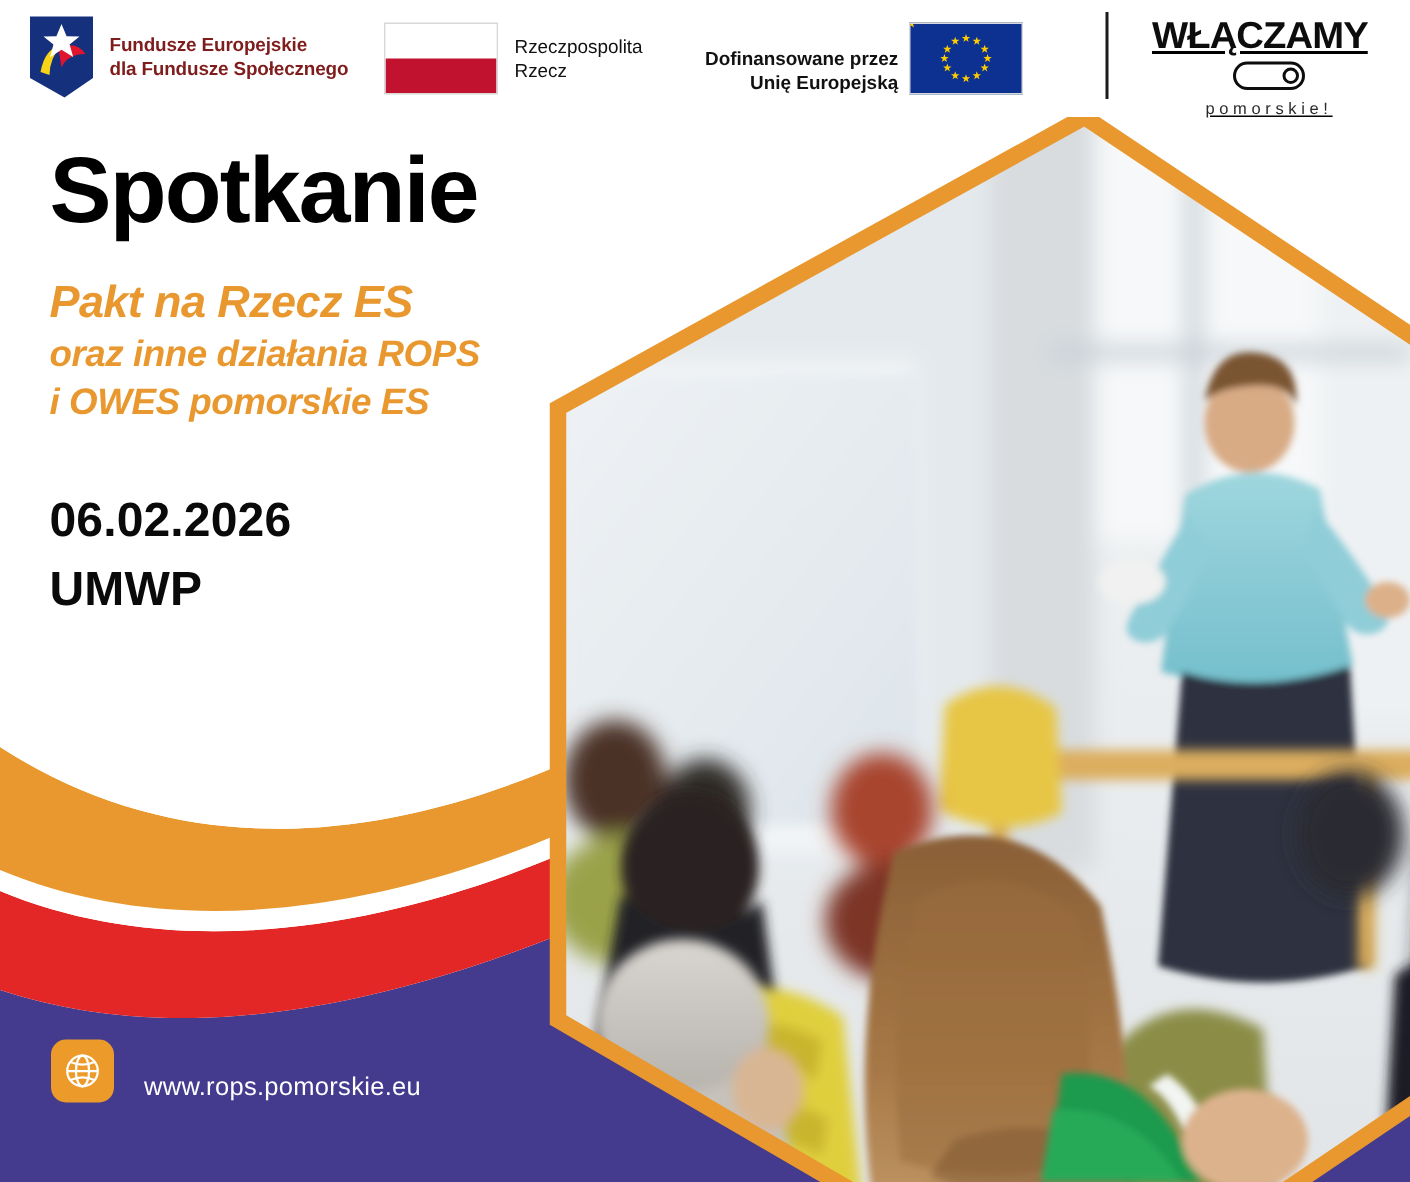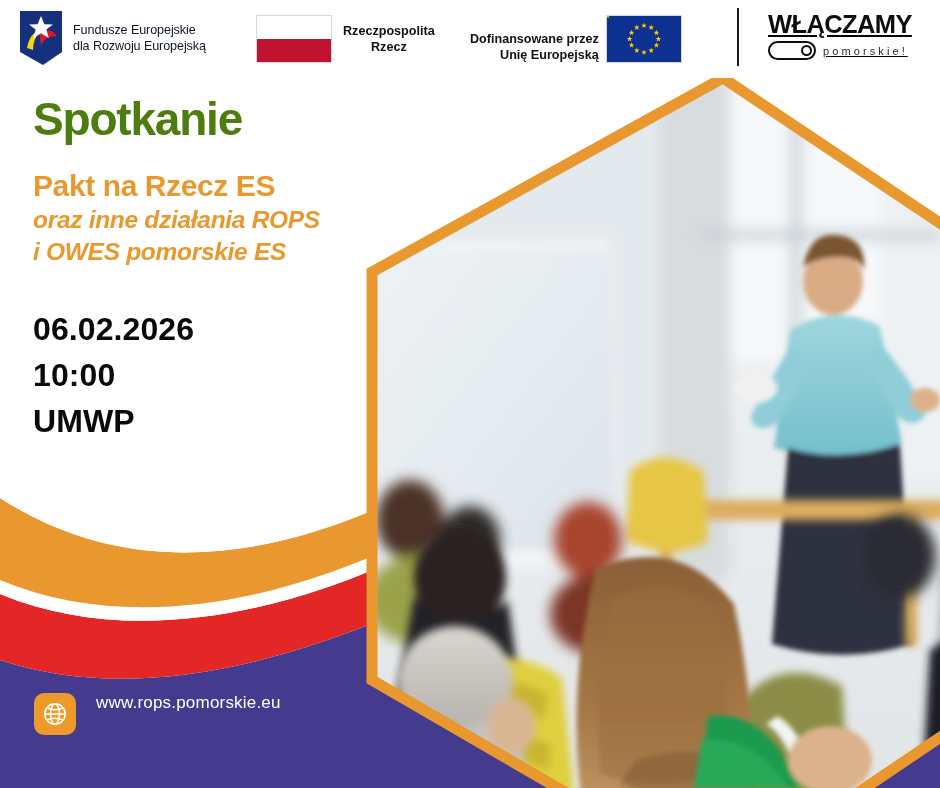--- a/index.html
+++ b/index.html
@@ -13,81 +13,81 @@
   }
 
   
   .logobar{
     position:absolute;left:0;top:0;width:940px;height:78px;
     background:#ffffff;z-index:40;
   }
   .logo-fe{position:absolute;left:18px;top:10px;display:flex;align-items:center;gap:9px;}
   .fe-mark{width:46px;height:56px;position:relative;}
   .logo-fe-text{
-    font-size:12.6px;font-weight:400;color:#0f172a;line-height:1.28;
+    font-size:12.6px;font-weight:700;color:#7f1d1d;line-height:1.28;
     letter-spacing:-0.1px;white-space:nowrap;
   }
 
   .logo-pl{position:absolute;left:256px;top:15px;display:flex;align-items:center;gap:11px;}
   .pl-flag{width:76px;height:48px;border:1px solid #d8d8d8;box-sizing:border-box;overflow:hidden;}
   .pl-flag .w{height:50%;background:#ffffff;}
   .pl-flag .r{height:50%;background:#c1122f;}
-  .logo-pl-text{font-size:12.6px;font-weight:700;color:#111;line-height:1.28;white-space:nowrap;text-align:center;}
+  .logo-pl-text{font-size:12.6px;font-weight:400;color:#111;line-height:1.28;white-space:nowrap;}
 
   .logo-eu{position:absolute;left:470px;top:15px;display:flex;align-items:flex-end;gap:7px;}
   .logo-eu-text{font-size:12.6px;font-weight:700;color:#111;line-height:1.28;text-align:right;white-space:nowrap;}
   .eu-flag{width:76px;height:48px;background:#0c3191;position:relative;border:1px solid #d8d8d8;box-sizing:border-box;}
 
   .divider-v{position:absolute;left:737px;top:8px;width:2px;height:58px;background:#1b1b1b;}
 
   .logo-wl{position:absolute;left:768px;top:12px;width:156px;text-decoration:underline;}
   .wl-word{
     font-size:25px;font-weight:800;letter-spacing:-0.6px;color:#0d0d0d;
     font-family:"Liberation Sans", sans-serif;line-height:1;
     transform:scaleX(1.02);transform-origin:left center;
   }
-  .wl-row{display:flex;align-items:center;gap:7px;margin-top:4px;}
+  .wl-row{display:flex;align-items:center;gap:7px;margin-top:4px;flex-direction:column;}
   .wl-toggle{
     width:48px;height:19px;border:2px solid #0d0d0d;border-radius:10px;
     position:relative;box-sizing:border-box;background:#fff;
   }
   .wl-toggle:after{
     content:"";position:absolute;right:2px;top:2px;width:11px;height:11px;
     border-radius:50%;border:2px solid #0d0d0d;box-sizing:border-box;background:#fff;
   }
   .wl-sub{font-size:11px;letter-spacing:3.1px;color:#2a2a2a;font-weight:400;}
 
   
   .bg-art{position:absolute;left:0;top:0;width:940px;height:788px;z-index:5;}
 
   
   .textcol{position:absolute;left:33px;top:96px;z-index:30;width:350px;}
 
   .headline{
-    font-size:46px;font-weight:700;color:#4d7c0f;line-height:1.04;
+    font-size:62px;font-weight:700;color:#000000;line-height:1.04;
     letter-spacing:-1.2px;margin:0 0 26px 0;
   }
   .sub1{
     font-size:30px;font-weight:700;color:#E8982F;line-height:1.08;
-    letter-spacing:-0.4px;margin:0;
+    letter-spacing:-0.4px;margin:0;font-style:italic;
   }
   .sub2{
     font-size:24.5px;font-weight:700;color:#E8982F;line-height:1.14;
     letter-spacing:-0.3px;margin:4px 0 0 0;font-style:italic;
   }
   .meta{margin-top:40px;}
   .meta div{
     font-size:32px;font-weight:700;color:#0a0a0a;line-height:1.44;
     letter-spacing:0.1px;
   }
 
   
   .footer{
     position:absolute;left:34px;top:693px;z-index:30;
-    display:flex;align-items:flex-start;gap:20px;
+    display:flex;align-items:flex-end;gap:20px;
   }
   .globe-badge{
     width:42px;height:42px;border-radius:10px;background:#EC9B2A;
     display:flex;align-items:center;justify-content:center;
   }
   .site{
     font-size:17px;color:#ffffff;letter-spacing:0.2px;font-weight:400;
   }
 
   
@@ -246,21 +246,21 @@
 
     <div class="logo-fe">
       <svg class="fe-mark" viewBox="0 0 46 56">
         <path d="M2,1 L44,1 L44,42 L25,55 L2,42 Z" fill="#15317E"></path>
         <path d="M9,38 q3,-16 14,-18 q-8,9 -8,20 Z" fill="#F7D417"></path>
         <path d="M21,22 q12,-5 18,4 q-12,0 -16,9 Z" fill="#E1142E"></path>
         <path d="M23,6 l3.4,8.2 L35,14.4 l-6.6,5.2 2.4,8.4 -7.8,-4.8 -7.6,5 2.2,-8.6 -6.6,-5.2 8.6,-0.2 Z" fill="#ffffff"></path>
       </svg>
       <div class="logo-fe-text">
         <div>Fundusze Europejskie</div>
-        <div>dla Rozwoju Europejską</div>
+        <div>dla Fundusze Społecznego</div>
       </div>
     </div>
 
     <div class="logo-pl">
       <div class="pl-flag">
         <div class="w"></div>
         <div class="r"></div>
       </div>
       <div class="logo-pl-text">
         <div>Rzeczpospolita</div>
@@ -307,21 +307,20 @@
     </div>
   </div>
 
   <div class="textcol">
     <h1 class="headline">Spotkanie</h1>
     <p class="sub1">Pakt na Rzecz ES</p>
     <p class="sub2">oraz inne działania ROPS</p>
     <p class="sub2">i OWES pomorskie ES</p>
     <div class="meta">
       <div>06.02.2026</div>
-      <div>10:00</div>
       <div>UMWP</div>
     </div>
   </div>
 
   <div class="footer">
     <div class="globe-badge">
       <svg width="26" height="26" viewBox="0 0 26 26">
         <circle cx="13" cy="13" r="10.2" fill="none" stroke="#ffffff" stroke-width="1.5"></circle>
         <ellipse cx="13" cy="13" rx="4.4" ry="10.2" fill="none" stroke="#ffffff" stroke-width="1.5"></ellipse>
         <line x1="2.8" y1="13" x2="23.2" y2="13" stroke="#ffffff" stroke-width="1.5"></line>

